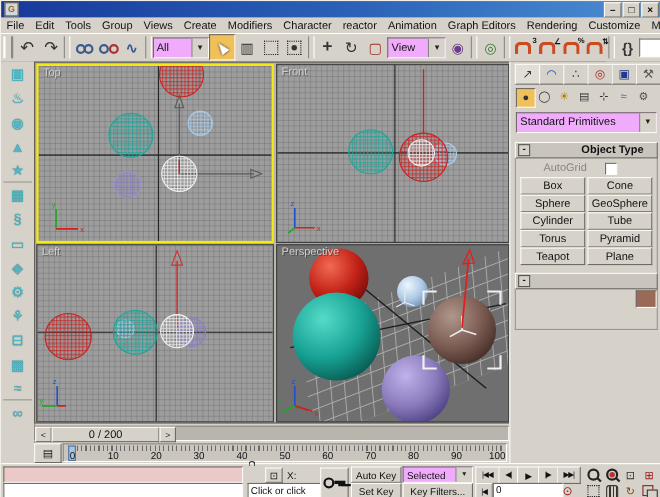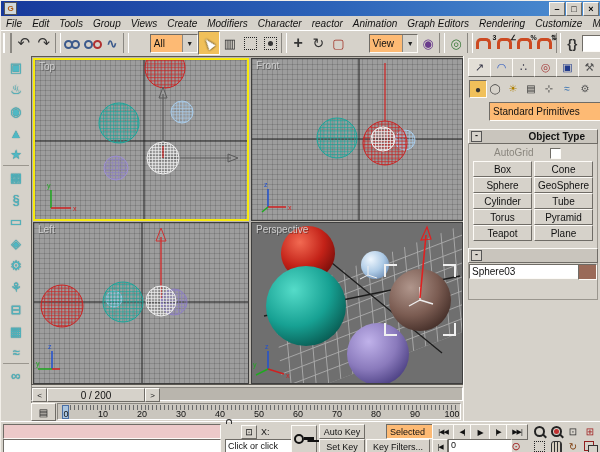--- a/index.html
+++ b/index.html
@@ -13,30 +13,30 @@
   .field{background:#fff;border:1px solid;border-color:#6f6c66 #fdfbf7 #fdfbf7 #6f6c66;}
   
   #titlebar{left:0;top:0;width:600px;height:15px;background:linear-gradient(90deg,#17399b,#2c63b8 55%,#4d8fd2);
             display:flex;align-items:center;color:#fff;font-weight:bold;font-size:10px;padding:0 2px;box-sizing:border-box;}
   #app-icon{width:11px;height:11px;background:#cfd8dc;border:1px solid #555;margin:0 3px 0 1px;
             display:flex;align-items:center;justify-content:center;color:#b05a10;font-size:8px;font-weight:bold;}
   .wbtn{width:14px;height:12px;font-size:9px;font-weight:bold;color:#000;margin-left:1px;}
   #titlebar .spacer{flex:1;}
   #menubar{left:0;top:15px;width:600px;height:14px;display:flex;align-items:center;background:#d6d2ca;
            border-bottom:1px solid #b6b2aa;}
-  .menu-item{padding:1px 5px;font-size:10px;white-space:nowrap;font-style:italic;}
+  .menu-item{padding:1px 5px;font-size:10px;white-space:nowrap;}
   
   #toolbar{left:0;top:29px;width:600px;height:26px;background:#d6d2ca;border-bottom:1px solid #8a8781;
            display:flex;align-items:center;box-shadow:inset 0 1px 0 #fff;}
   #toolbar .grip{width:5px;height:20px;margin:0 2px;border-left:2px solid #fff;border-right:2px solid #8a8781;}
   .tbtn{width:22px;height:22px;font-size:13px;color:#333;position:relative;}
   .tbtn.active{background:#f0c05a;border:1px solid;border-color:#6f6c66 #fdfbf7 #fdfbf7 #6f6c66;}
   .tsep{width:4px;height:20px;margin:0 1px;border-left:1px solid #8a8781;border-right:1px solid #fff;}
-  .dd{height:17px;background:#fdba74;border:1px solid;border-color:#6f6c66 #fdfbf7 #fdfbf7 #6f6c66;
-      display:flex;align-items:center;font-size:10px;margin-left:20px;}
+  .dd{height:17px;background:#f0abfc;border:1px solid;border-color:#6f6c66 #fdfbf7 #fdfbf7 #6f6c66;
+      display:flex;align-items:center;font-size:10px;}
   .dd .val{flex:1;padding:0 3px;overflow:hidden;white-space:nowrap;}
   .dd .arrow{width:14px;height:100%;background:#d6d2ca;border-left:1px solid #8a8781;display:flex;align-items:center;justify-content:center;font-size:7px;color:#222;}
   
   .cursor-icon{width:0;height:0;border-left:4px solid transparent;border-right:4px solid transparent;
                border-bottom:11px solid #1a1a1a;transform:rotate(-38deg);}
   .tbtn.active .cursor-icon{border-bottom-color:#fff;filter:drop-shadow(0 0 1px #000);}
   .chain{position:relative;width:15px;height:11px;}
   .chain::before,.chain::after{content:"";position:absolute;width:5px;height:5px;border:2px solid #3c5a8c;border-radius:50%;top:2px;}
   .chain::before{left:0;}.chain::after{left:7px;}
   .chain.broken::after{border-color:#b03030;left:9px;}
@@ -404,21 +404,20 @@
     <div class="objbtn btn out" style="left:9px;top:137px">Cylinder</div>
     <div class="objbtn btn out" style="left:70px;top:137px">Tube</div>
     <div class="objbtn btn out" style="left:9px;top:153px">Torus</div>
     <div class="objbtn btn out" style="left:70px;top:153px">Pyramid</div>
     <div class="objbtn btn out" style="left:9px;top:169px">Teapot</div>
     <div class="objbtn btn out" style="left:70px;top:169px">Plane</div>
 
     <div class="rollout" style="top:192px">
       <span class="minus">-</span>
     </div>
-    <div class="field abs" style="left:5px;top:208px;width:104px;height:13px;padding:0 2px;line-height:13px">Sphere03</div>
     <div class="abs" style="left:114px;top:208px;width:17px;height:14px;background:#9a6a58;border:1px solid;border-color:#6f6c66 #fdfbf7 #fdfbf7 #6f6c66"></div>
   </div>
 
   <div id="timeslider" class="abs">
     <div class="ts-btn btn out">&lt;</div>
     <div class="ts-handle btn out">0 / 200</div>
     <div class="ts-btn btn out">&gt;</div>
   </div>
 
   <div id="trackbar" class="abs">

